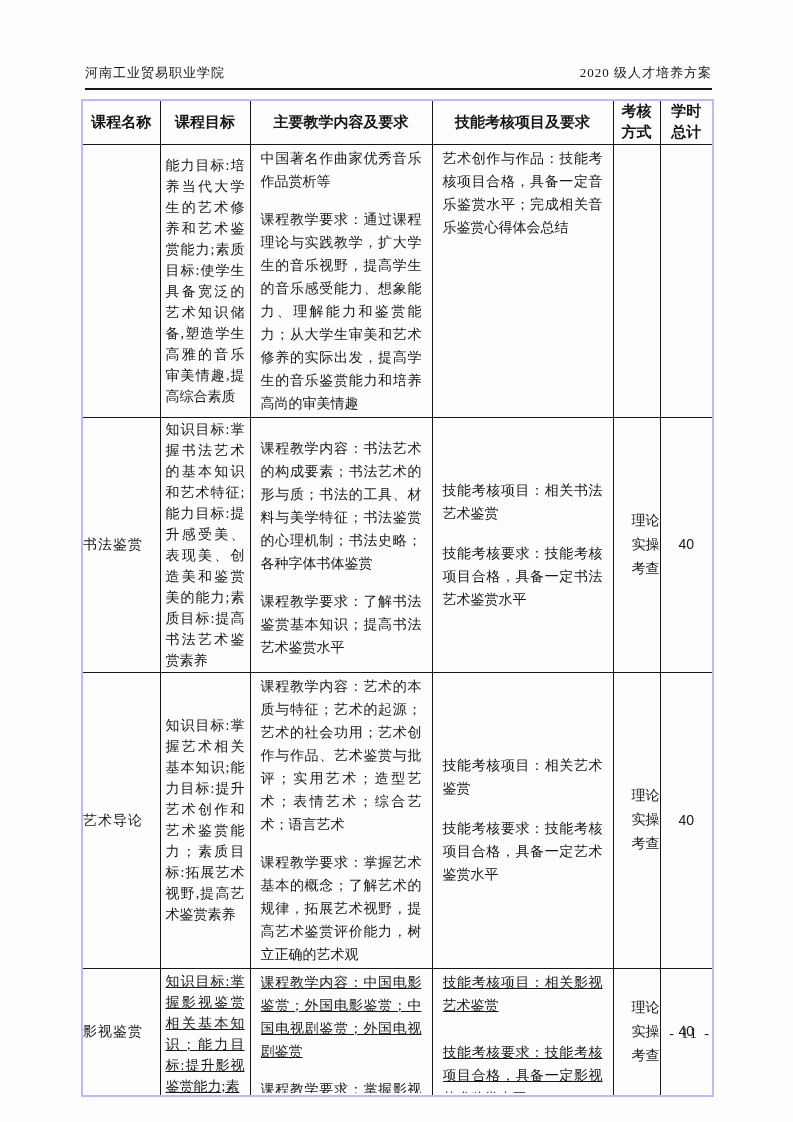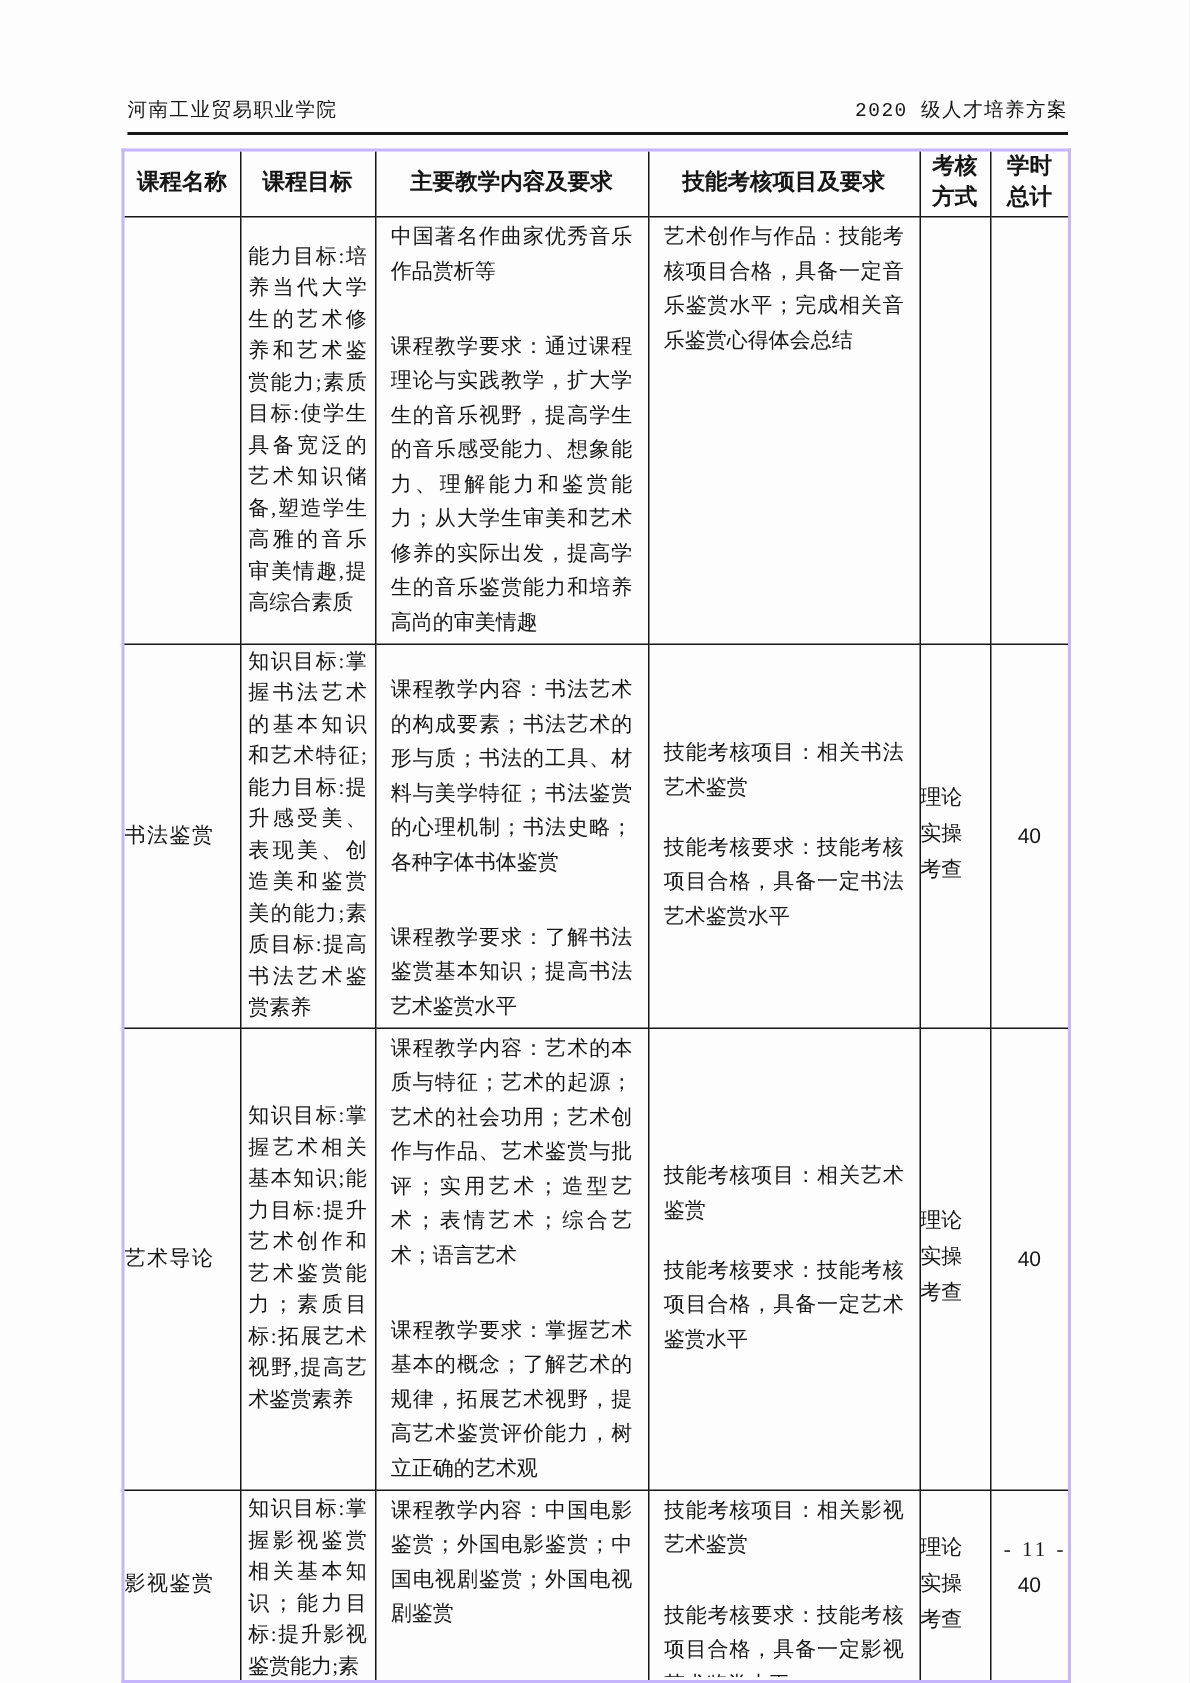--- a/index.html
+++ b/index.html
@@ -12,21 +12,20 @@
     overflow:hidden;
     margin:0 auto;
   }
   .doc-header{
     position:absolute;
     left:85px;top:64px;width:627px;
     display:flex;justify-content:space-between;align-items:flex-end;
     font-size:13px;letter-spacing:1px;
     border-bottom:2px solid #161616;
     padding-bottom:6px;
-    font-family:Liberation Mono, monospace;
   }
   table.course-table{
     position:absolute;left:81px;top:99px;
     width:631px;
     border-collapse:collapse;
     table-layout:fixed;
     border:2px solid #c4b5fd;
   }
   .course-table th,.course-table td{
     border:1.5px solid #161616;
@@ -53,27 +52,27 @@
     line-height:21px;
     text-align:justify;
     word-break:break-all;
   }
   td.content,td.assess{padding:2px 10px;}
   td.content p,td.assess p{
     margin:0;
     text-align:justify;
     word-break:break-all;
   }
-  td.content p + p{margin-top:27px;}
+  td.content p + p{margin-top:15px;}
   td.assess p + p{margin-top:17px;}
   td.assess.mid{vertical-align:middle;}
   td.content.padtop{padding-top:19px;}
   tr.row-3 td.assess p + p{margin-top:24px;}
-  .clip{max-height:122px;overflow:hidden;}
-  td.method{vertical-align:middle;text-align:left;}
+  .clip{max-height:122px;overflow:hidden;text-decoration:underline;}
+  td.method{vertical-align:middle;text-align:right;}
   td.method div{line-height:24px;}
   td.hours{vertical-align:middle;text-align:center;font-family:Liberation Sans, sans-serif;}
   .page-footer{
     position:absolute;
     right:82px;top:1026px;
     font-size:14px;
     letter-spacing:2px;
   }
 </style>
 </head>

